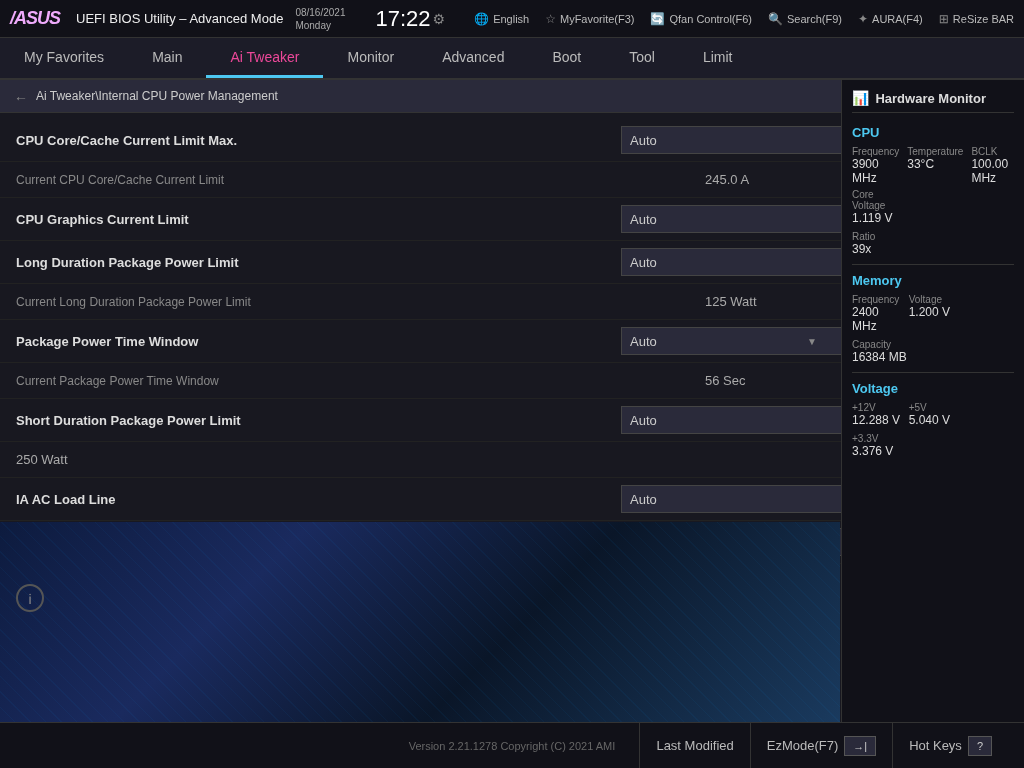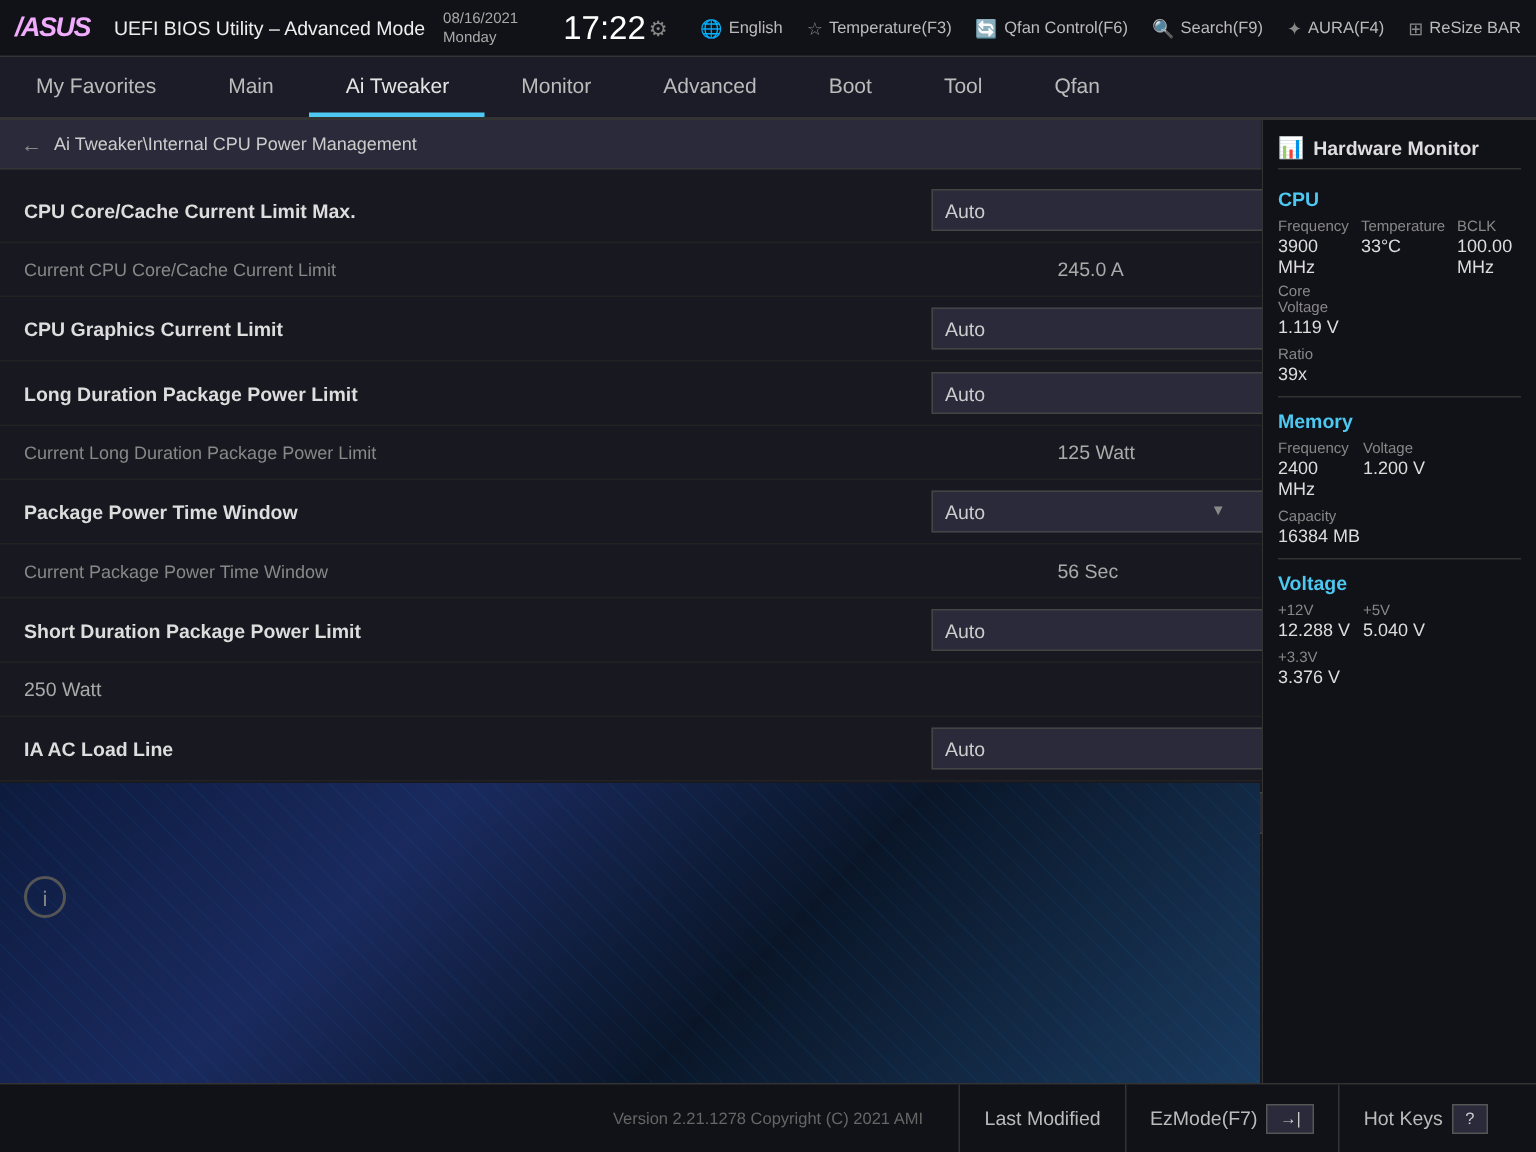--- a/index.html
+++ b/index.html
@@ -118,21 +118,21 @@
       display: flex;
       align-items: center;
       font-size: 14px;
       font-weight: 500;
       color: #bbb;
       cursor: pointer;
       border-bottom: 3px solid transparent;
       transition: all 0.1s;
     }
     .nav-item.active {
-      color: #e5e5e5;
+      color: #ec4899;
       border-bottom: 3px solid #4dc8f0;
     }
 
     
     .content-wrapper {
       position: relative;
       z-index: 5;
       display: flex;
       height: calc(768px - 38px - 42px - 46px);
     }
@@ -343,21 +343,21 @@
     <span class="gear-icon">⚙</span>
   </div>
 
   <div class="header-right">
     <div class="header-item">
       <span class="header-icon">🌐</span>
       <span>English</span>
     </div>
     <div class="header-item">
       <span class="header-icon">☆</span>
-      <span>Temperature(F3)</span>
+      <span>MyFavorite(F3)</span>
     </div>
     <div class="header-item">
       <span class="header-icon">🔄</span>
       <span>Qfan Control(F6)</span>
     </div>
     <div class="header-item">
       <span class="header-icon">🔍</span>
       <span>Search(F9)</span>
     </div>
     <div class="header-item">
@@ -387,21 +387,21 @@
   <div class="nav-item">
     <span>Advanced</span>
   </div>
   <div class="nav-item">
     <span>Boot</span>
   </div>
   <div class="nav-item">
     <span>Tool</span>
   </div>
   <div class="nav-item">
-    <span>Qfan</span>
+    <span>Limit</span>
   </div>
 </div>
 
 <div class="content-wrapper">
 
   <div class="main-panel">
 
     <div class="breadcrumb-bar">
       <span class="breadcrumb-arrow">←</span>
       <span>Ai Tweaker\Internal CPU Power Management</span>

